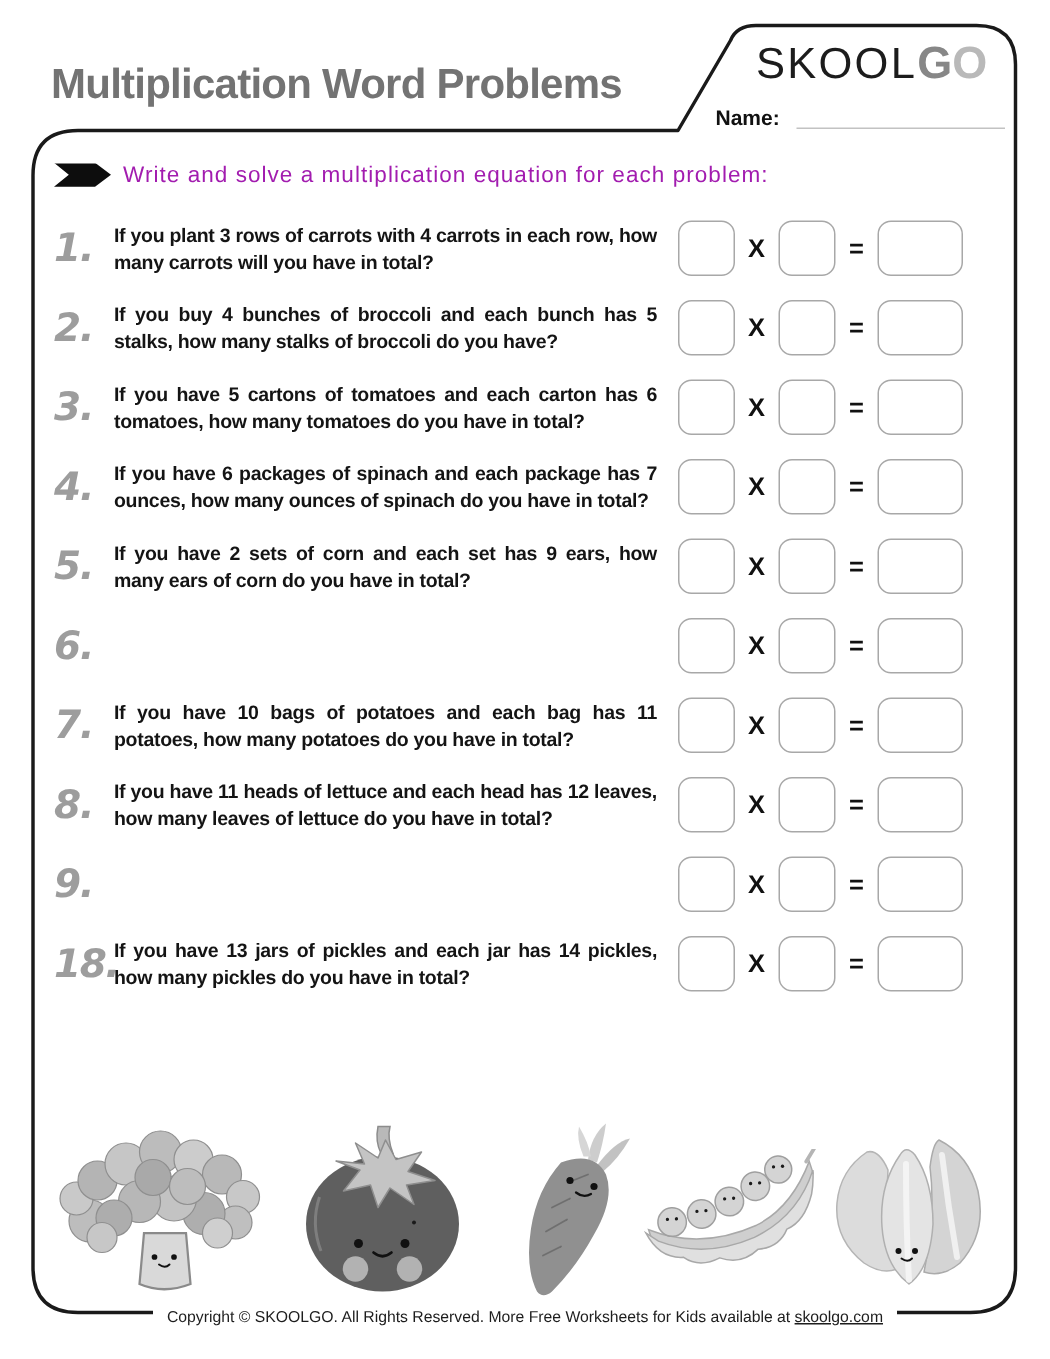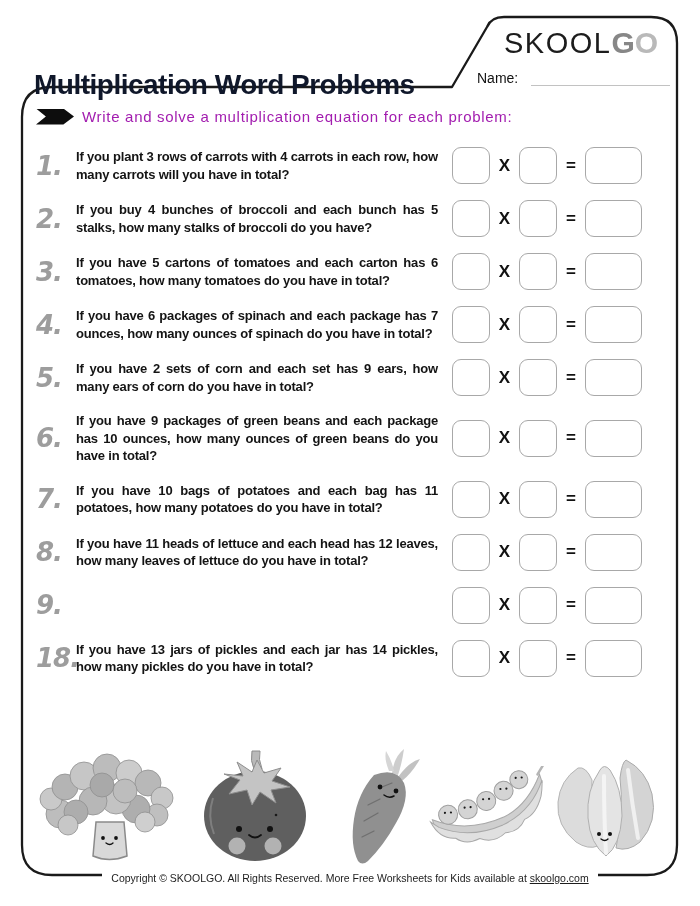--- a/index.html
+++ b/index.html
@@ -2,26 +2,26 @@
 <html><head>
 <meta charset="utf-8">
 <style>
   html,body{margin:0;padding:0;background:#ffffff;}
   .page{position:relative;width:700px;height:906px;background:#fff;overflow:hidden;
         font-family:"Liberation Sans",sans-serif;color:#151515;}
   
   .border-svg{position:absolute;left:0;top:0;z-index:1;pointer-events:none;}
   
   .title{position:absolute;left:34px;top:40px;font-size:28px;font-weight:bold;
-         letter-spacing:-0.5px;color:#0f172a;z-index:2;margin-top:29px;}
+         letter-spacing:-0.5px;color:#737373;z-index:2;}
   .logo{position:absolute;left:504px;top:26px;z-index:2;white-space:nowrap;}
   .logo .skool{font-size:29px;font-weight:normal;letter-spacing:1.5px;color:#1c1c1c;text-align:center;}
   .logo .g{font-size:30px;font-weight:bold;color:#878787;letter-spacing:0;}
   .logo .o{font-size:30px;font-weight:bold;color:#b9b9b9;}
-  .name-label{position:absolute;left:477px;top:70px;font-size:14px;font-weight:normal;
+  .name-label{position:absolute;left:477px;top:70px;font-size:14px;font-weight:bold;
               color:#111;z-index:2;}
   .name-line{position:absolute;left:531px;top:85px;width:139px;height:0;
              border-bottom:1.5px solid #c2c2c2;z-index:2;}
   
   .instruction{position:absolute;left:36px;top:108px;display:flex;align-items:center;z-index:2;}
   .arrow-ic{width:38px;height:16px;background:#0d0d0d;margin-right:8px;
             clip-path:polygon(0% 0%,72% 0%,100% 50%,72% 100%,0% 100%,26% 50%);}
   .instr-text{font-size:15px;letter-spacing:0.7px;color:#a21caf;}
   
   .problems{position:absolute;left:36px;top:147px;width:606px;z-index:2;}
@@ -120,21 +120,20 @@
         <div class="abox b1"></div>
         <span class="op">x</span>
         <div class="abox b2"></div>
         <span class="op">=</span>
         <div class="abox b3"></div>
       </div>
     </div>
 
     <div class="row">
       <div class="num">6.</div>
-      <div class="ptext">If you have 9 packages of green beans and each package has 10 ounces, how many ounces of green beans do you have in total?</div>
       <div class="eq">
         <div class="abox b1"></div>
         <span class="op">x</span>
         <div class="abox b2"></div>
         <span class="op">=</span>
         <div class="abox b3"></div>
       </div>
     </div>
 
     <div class="row">

